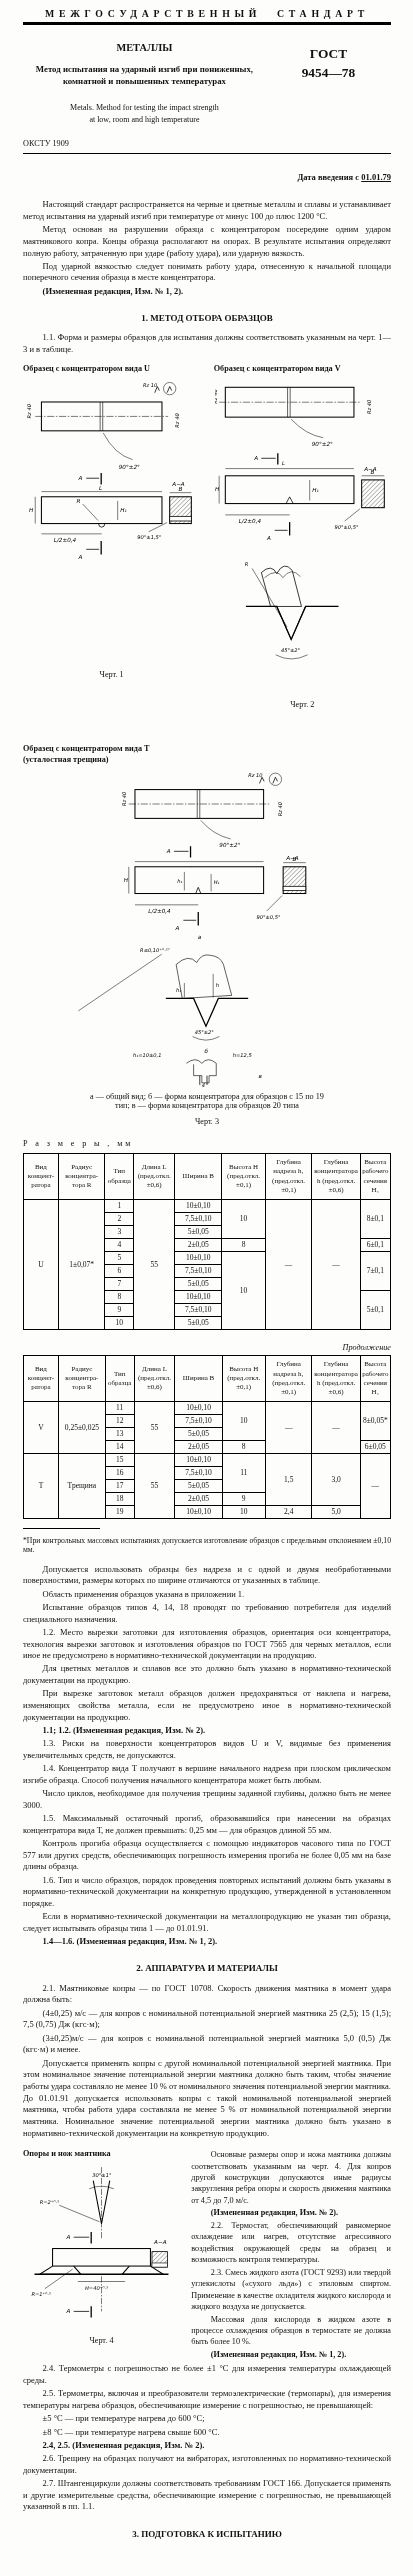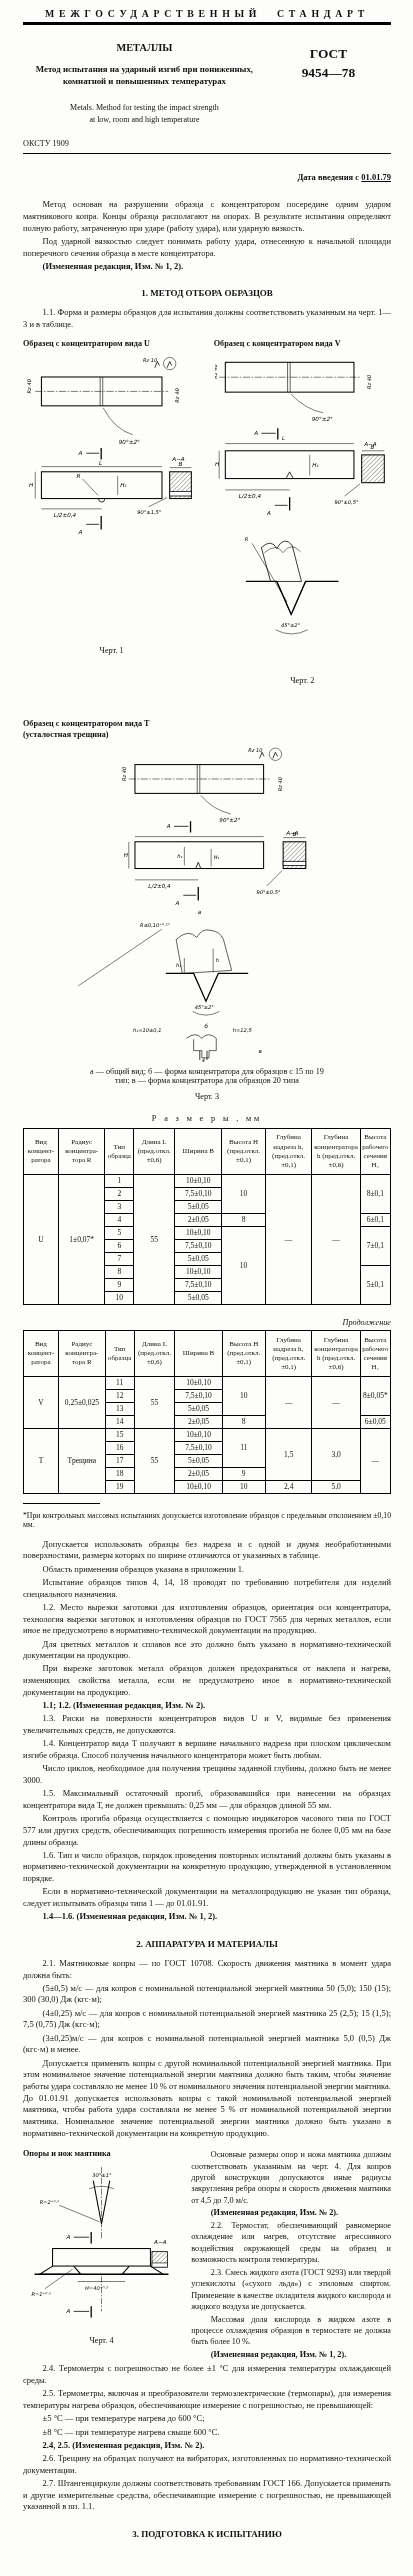--- a/index.html
+++ b/index.html
@@ -22,21 +22,21 @@
   .p{font-size:8.5px;line-height:1.38;text-align:justify;text-indent:19.6px;margin:1.5px 0;}
   .pb{font-weight:bold;}
   .sect{font-weight:bold;font-size:9px;text-align:center;margin:15.5px 0 9.3px 0;}
   .figrow{display:flex;gap:13.4px;margin-top:7.2px;}
   .figcol{width:50%;}
   .figtitle{font-weight:bold;font-size:8.2px;margin-bottom:3.1px;line-height:1.4;}
   .figcap{font-size:8.2px;text-align:center;margin:4.1px 0 2.1px 0;}
   svg{display:block;margin:0 auto;}
   svg text{font-family:"DejaVu Sans",sans-serif;font-size:11px;font-style:italic;fill:#000;}
   svg .sm{font-size:10px;}
-  .tbl-title{font-size:8.2px;text-align:center;letter-spacing:.35em;margin:13.4px 0 5.2px 0;}
+  .tbl-title{font-size:8.2px;text-align:left;letter-spacing:.35em;margin:13.4px 0 5.2px 0;}
   table.gt{border-collapse:collapse;width:100%;font-size:7.5px;margin-top:2.1px;padding-left:44px;}
   table.gt th,table.gt td{border:0.5px solid #000;padding:1.5px 2.1px;text-align:center;vertical-align:middle;}
   table.gt thead th{font-size:7px;font-weight:normal;line-height:1.3;border-top:1.5px solid #000;border-bottom:1.5px solid #000;padding:4.1px 1.5px;}
   .contlbl{font-style:italic;font-size:8.2px;text-align:right;margin:13.4px 0 3.1px 0;}
   .fnote{font-size:7.7px;text-align:justify;margin-top:7.2px;}
   .fnote-rule{width:77px;border-top:0.8px solid #000;margin-top:9.3px;}
   .twocol{display:flex;gap:11.3px;margin-top:8.2px;}
   .twocol .lc{width:44%;}
   .twocol .rc{width:56%;}
   .rc .p{font-size:8.2px;}
@@ -68,20 +68,21 @@
 
   <div class="okstu">ОКСТУ 1909</div>
   <div class="rule2"></div>
 
   <div class="dateline">
     <span>Дата введения с</span>
     <span class="dv">01.01.79</span>
   </div>
 
   <div style="margin-top:17.5px">
+    <p class="p">Настоящий стандарт распространяется на черные и цветные металлы и сплавы и устанавливает метод испытания на ударный изгиб при температуре от минус 100 до плюс 1200 °С.</p>
     <p class="p">Метод основан на разрушении образца с концентратором посередине одним ударом маятникового копра. Концы образца располагают на опорах. В результате испытания определяют полную работу, затраченную при ударе (работу удара), или ударную вязкость.</p>
     <p class="p">Под ударной вязкостью следует понимать работу удара, отнесенную к начальной площади поперечного сечения образца в месте концентратора.</p>
     <p class="p pb">(Измененная редакция, Изм. № 1, 2).</p>
   </div>
 
   <div class="sect">1.  МЕТОД ОТБОРА ОБРАЗЦОВ</div>
   <p class="p">1.1.  Форма и размеры образцов для испытания должны соответствовать указанным на черт. 1—3 и в таблице.</p>
 
   <div class="figrow">
     <div class="figcol">
@@ -418,21 +419,20 @@
   <p class="p">1.4.  Концентратор вида Т получают в вершине начального надреза при плоском циклическом изгибе образца. Способ получения начального концентратора может быть любым.</p>
   <p class="p">Число циклов, необходимое для получения трещины заданной глубины, должно быть не менее 3000.</p>
   <p class="p">1.5.  Максимальный остаточный прогиб, образовавшийся при нанесении на образцах концентратора вида Т, не должен превышать: 0,25 мм — для образцов длиной 55 мм.</p>
   <p class="p">Контроль прогиба образца осуществляется с помощью индикаторов часового типа по ГОСТ 577 или других средств, обеспечивающих погрешность измерения прогиба не более 0,05 мм на базе длины образца.</p>
   <p class="p">1.6.  Тип и число образцов, порядок проведения повторных испытаний должны быть указаны в нормативно-технической документации на конкретную продукцию, утвержденной в установленном порядке.</p>
   <p class="p">Если в нормативно-технической документации на металлопродукцию не указан тип образца, следует испытывать образцы типа 1 — до 01.01.91.</p>
   <p class="p pb">1.4—1.6.  (Измененная редакция, Изм. № 1, 2).</p>
 
   <div class="sect">2.  АППАРАТУРА И МАТЕРИАЛЫ</div>
   <p class="p">2.1.  Маятниковые копры — по ГОСТ 10708. Скорость движения маятника в момент удара должна быть:</p>
-  <p class="p">(5±0,5) м/с — для копров с номинальной потенциальной энергией маятника 50 (5,0); 150 (15); 300 (30,0) Дж (кгс·м);</p>
   <p class="p">(4±0,25) м/с — для копров с номинальной потенциальной энергией маятника 25 (2,5); 15 (1,5); 7,5 (0,75) Дж (кгс·м);</p>
   <p class="p">(3±0,25)м/с — для копров с номинальной потенциальной энергией маятника 5,0 (0,5) Дж (кгс·м) и менее.</p>
   <p class="p">Допускается применять копры с другой номинальной потенциальной энергией маятника. При этом номинальное значение потенциальной энергии маятника должно быть таким, чтобы значение работы удара составляло не менее 10 % от номинального значения потенциальной энергии маятника. До 01.01.91 допускается использовать копры с такой номинальной потенциальной энергией маятника, чтобы работа удара составляла не менее 5 % от номинальной потенциальной энергии маятника. Номинальное значение потенциальной энергии маятника должно быть указано в нормативно-технической документации на конкретную продукцию.</p>
 
   <div class="twocol">
     <div class="lc">
       <div class="figtitle">Опоры и нож маятника</div>
       <svg width="155" height="170" viewBox="0 0 300 330">
         <defs>
             <pattern id="hz4" width="6" height="6" patternUnits="userSpaceOnUse" patternTransform="rotate(45)">

